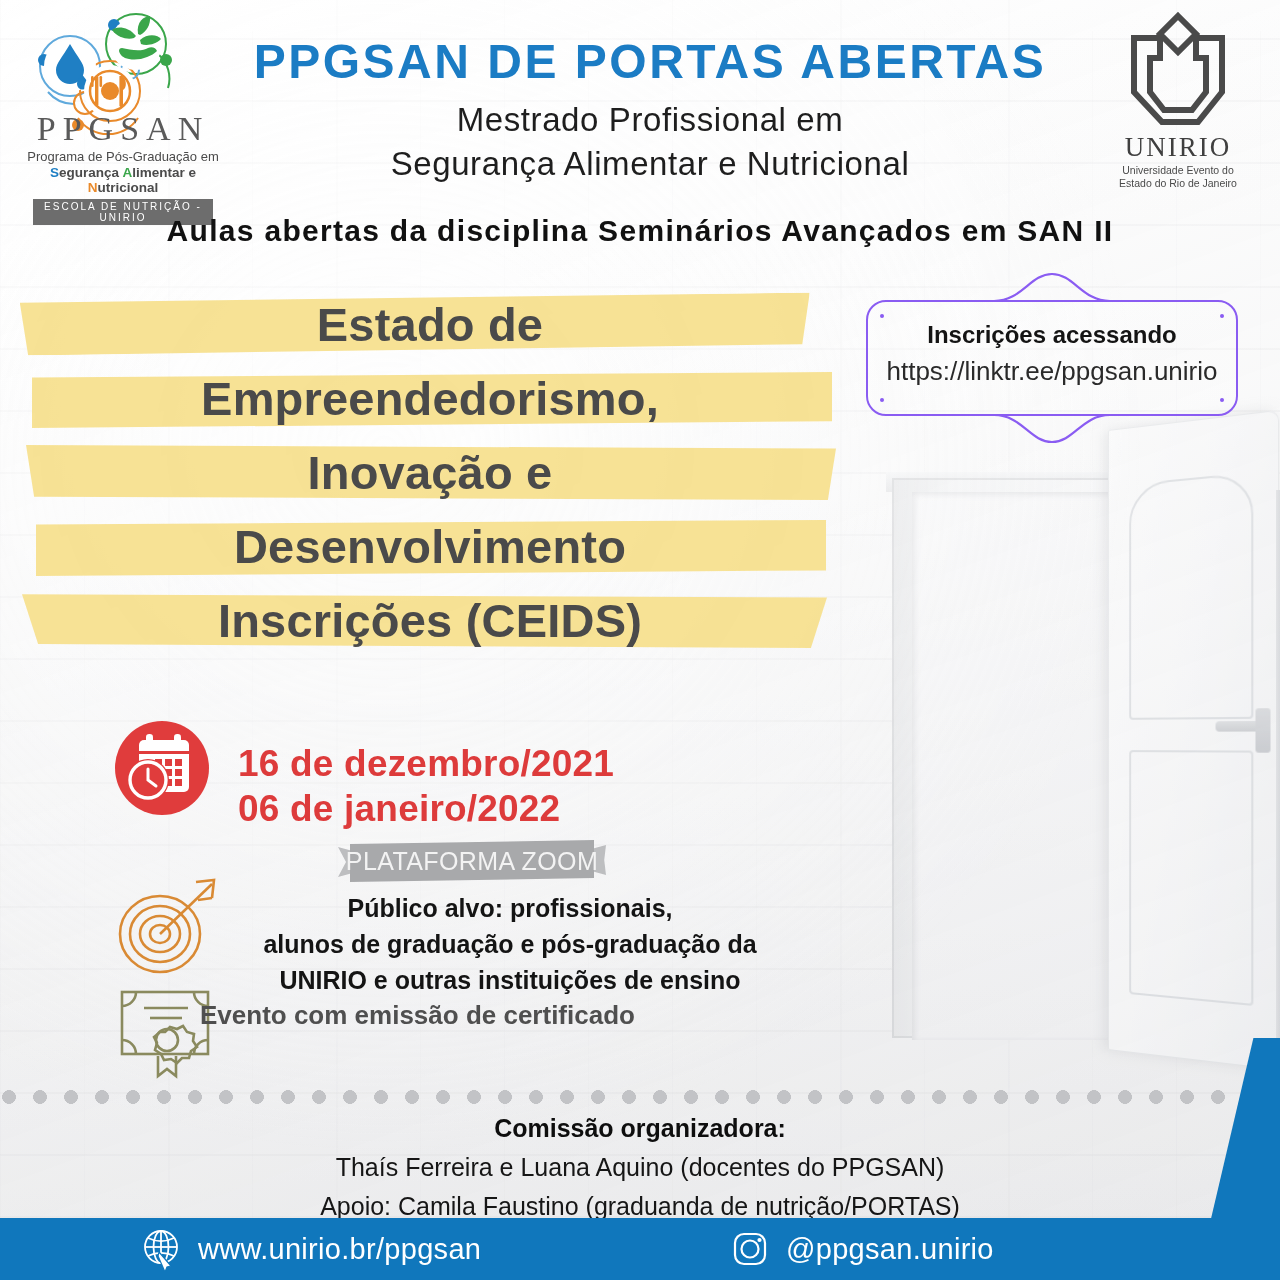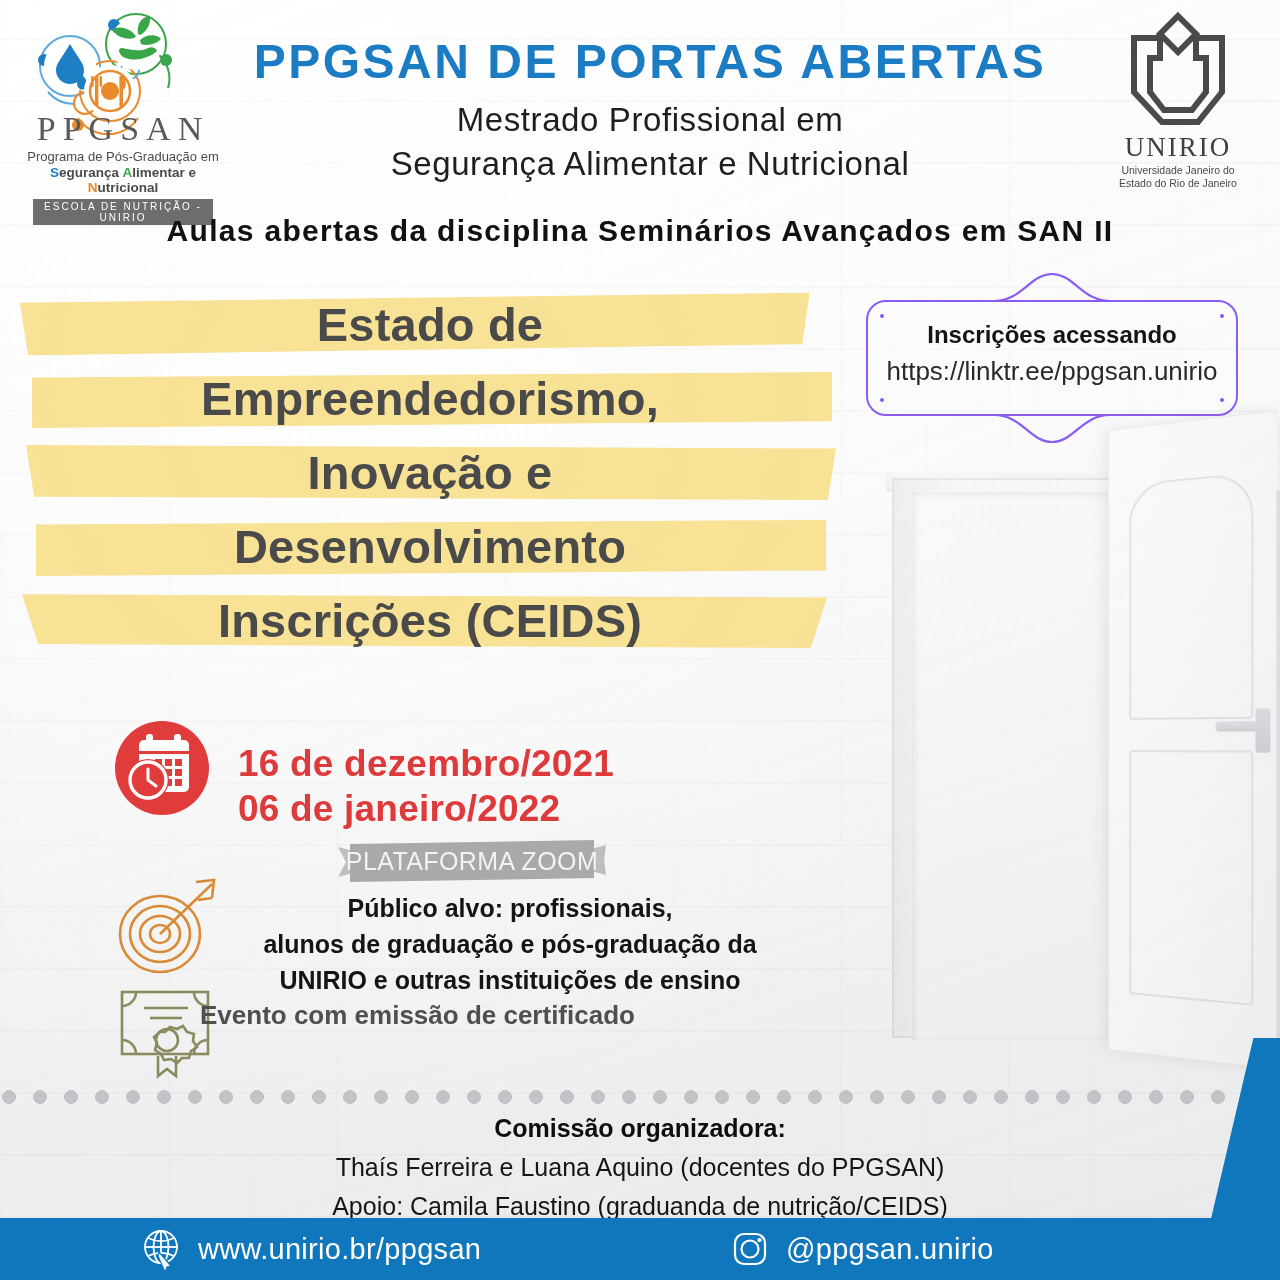--- a/index.html
+++ b/index.html
@@ -243,21 +243,21 @@
 
   <div class="unirio-logo">
     <svg width="160" height="120" viewBox="0 0 160 120">
       <g fill="none" stroke="#4a4a4a" stroke-width="6">
         <path d="M80 8 l18 18 -18 18 -18-18z"></path>
         <path d="M36 30 h26 v20 h-10 v34 l14 18 h28 l14-18 v-34 h-10 v-20 h26 v54 l-24 30 h-36 l-28-30z"></path>
       </g>
     </svg>
     <div class="unirio-name">UNIRIO</div>
     <div class="unirio-sub">
-      <div>Universidade Janeiro do</div>
+      <div>Universidade Evento do</div>
       <div>Estado do Rio de Janeiro</div>
     </div>
   </div>
 
   <div class="head-title">PPGSAN DE PORTAS ABERTAS</div>
   <div class="head-sub">
     <div>Mestrado Profissional em</div>
     <div>Segurança Alimentar e Nutricional</div>
   </div>
   <div class="banner-line">Aulas abertas da disciplina Seminários Avançados em SAN II</div>
@@ -369,21 +369,21 @@
         <path d="M46 76 v20 l9 -7 9 7 v-20"></path>
       </g>
     </svg>
   </div>
   <div class="certline">Evento com emissão de certificado</div>
 
   <div class="dots"></div>
   <div class="committee">
     <div class="h">Comissão organizadora:</div>
     <div class="l">Thaís Ferreira e Luana Aquino (docentes do PPGSAN)</div>
-    <div class="l">Apoio: Camila Faustino (graduanda de nutrição/CEIDS)</div>
+    <div class="l">Apoio: Camila Faustino (graduanda de nutrição/PORTAS)</div>
   </div>
 
   <div class="blue-wedge"></div>
   <div class="footer">
     <div class="f-item f-web">
       <svg width="40" height="44" viewBox="0 0 40 44">
         <g fill="none" stroke="#ffffff" stroke-width="1.8">
           <circle cx="19" cy="20" r="16"></circle>
           <ellipse cx="19" cy="20" rx="7.5" ry="16"></ellipse>
           <path d="M3 20 h32"></path>

